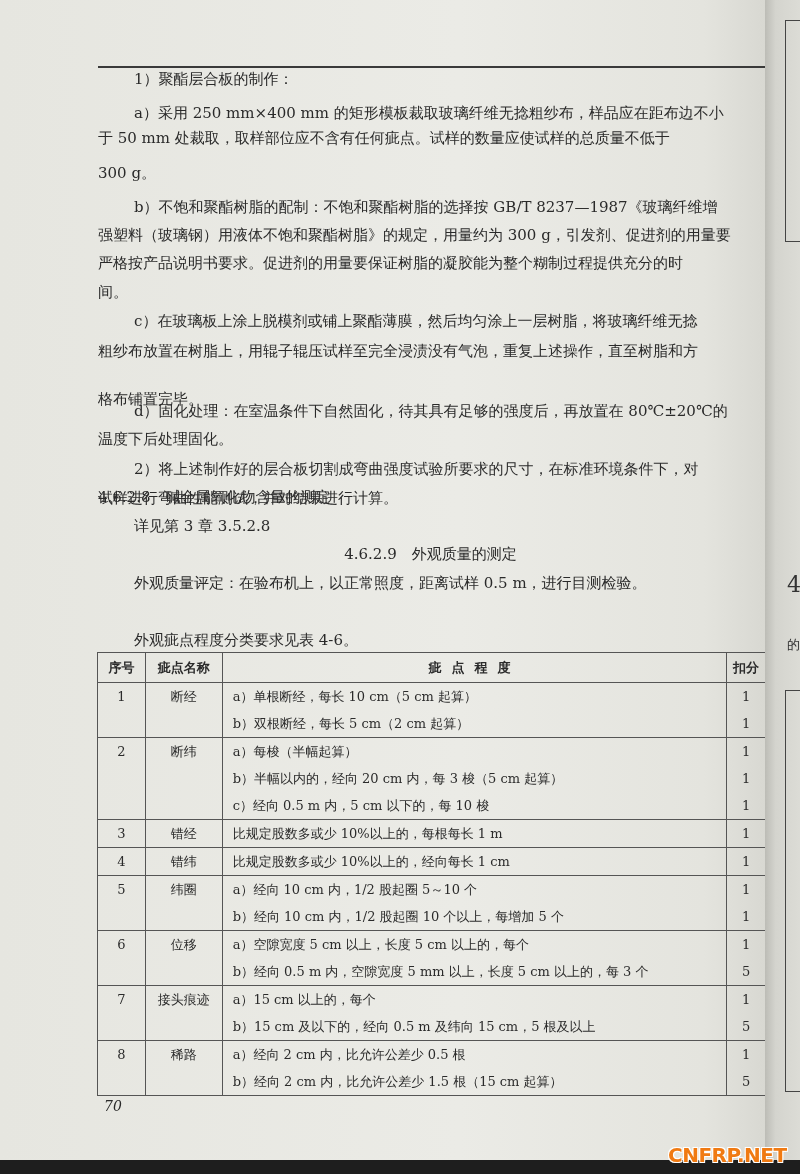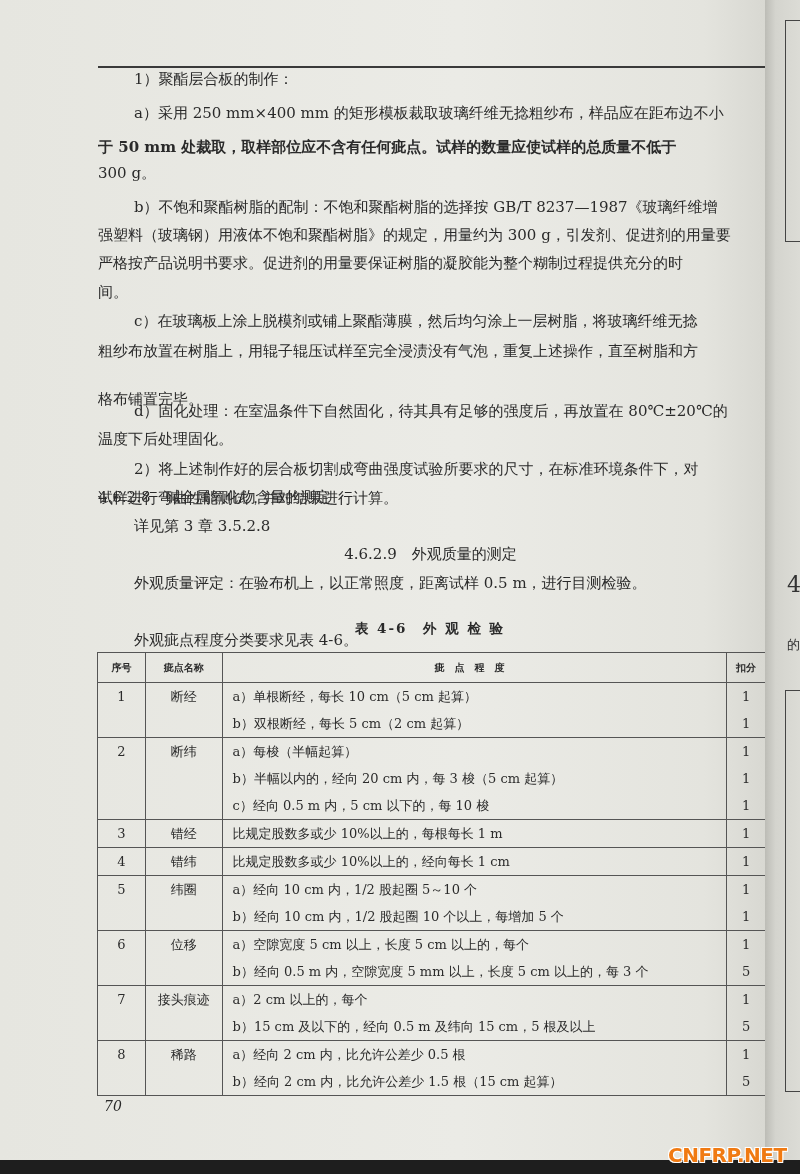--- a/index.html
+++ b/index.html
@@ -44,21 +44,21 @@
     position: absolute; left: 98px; width: 664px; top: 620px; text-align: center;
     font-size: 13.5px; font-weight: bold; letter-spacing: 2px;
   }
   table.grid {
     position: absolute; left: 97px; top: 652px; width: 668px;
     border-collapse: collapse; font-size: 13px; color: #2b2b2b;
   }
   table.grid td, table.grid th {
     border: 1px solid #555; padding: 0; vertical-align: top;
   }
-  table.grid th { height: 29px; font-weight: bold; vertical-align: middle; font-size: 10px; }
+  table.grid th { height: 29px; font-weight: bold; vertical-align: middle; font-size: 13px; }
   table.grid th.c3 { letter-spacing: 10px; }
   .c1 { width: 47px; text-align: center; }
   .c2 { width: 76px; text-align: center; }
   .c3 { width: 504px; }
   .c4 { width: 38px; text-align: center; border-right: none !important; }
   .line { height: 27px; line-height: 27px; white-space: nowrap; }
   .line.pad { padding-left: 10px; }
   .cell-top { padding-top: 6px; padding-bottom: 4px; }
   .page-number { position: absolute; left: 104px; top: 1098px; font-size: 14px; font-style: italic; }
   .watermark {
@@ -69,41 +69,40 @@
 </style>
 </head>
 <body>
 
 <div class="page">
   <div class="rule"></div>
 
   <div id="paras">
       <div class="para ind" style="top: 64px;">1）聚酯层合板的制作：</div>
       <div class="para ind" style="top: 98px;">a）采用 250 mm×400 mm 的矩形模板裁取玻璃纤维无捻粗纱布，样品应在距布边不小</div>
-      <div class="para" style="top: 132px; font-weight: bold;">于 50 mm 处裁取，取样部位应不含有任何疵点。试样的数量应使试样的总质量不低于</div>
+      <div class="para" style="top: 123px;">于 50 mm 处裁取，取样部位应不含有任何疵点。试样的数量应使试样的总质量不低于</div>
       <div class="para" style="top: 158px;">300 g。</div>
       <div class="para ind" style="top: 192px;">b）不饱和聚酯树脂的配制：不饱和聚酯树脂的选择按 GB/T 8237—1987《玻璃纤维增</div>
       <div class="para" style="top: 220px;">强塑料（玻璃钢）用液体不饱和聚酯树脂》的规定，用量约为 300 g，引发剂、促进剂的用量要</div>
       <div class="para" style="top: 248px;">严格按产品说明书要求。促进剂的用量要保证树脂的凝胶能为整个糊制过程提供充分的时</div>
       <div class="para" style="top: 277px;">间。</div>
       <div class="para ind" style="top: 306px;">c）在玻璃板上涂上脱模剂或铺上聚酯薄膜，然后均匀涂上一层树脂，将玻璃纤维无捻</div>
       <div class="para" style="top: 336px;">粗纱布放置在树脂上，用辊子辊压试样至完全浸渍没有气泡，重复上述操作，直至树脂和方</div>
       <div class="para" style="top: 384px;">格布铺置完毕。</div>
       <div class="para ind" style="top: 396px;">d）固化处理：在室温条件下自然固化，待其具有足够的强度后，再放置在 80℃±20℃的</div>
       <div class="para" style="top: 424px;">温度下后处理固化。</div>
       <div class="para ind" style="top: 454px;">2）将上述制作好的层合板切割成弯曲强度试验所要求的尺寸，在标准环境条件下，对</div>
       <div class="para" style="top: 483px;">试样进行弯曲性能测试，并对结果进行计算。</div>
       <div class="para" style="top: 482px;">4.6.2.8　碱金属氧化物含量的测定</div>
       <div class="para ind" style="top: 511px;">详见第 3 章 3.5.2.8</div>
       <div class="para" style="top: 539px; text-align: center;">4.6.2.9　外观质量的测定</div>
       <div class="para ind" style="top: 568px;">外观质量评定：在验布机上，以正常照度，距离试样 0.5 m，进行目测检验。</div>
       <div class="para ind" style="top: 596px; margin-top: 29px;">外观疵点程度分类要求见表 4-6。</div>
     </div>
 
-  <div class="tbl-caption">表 4-6　外 观 检 验</div>
 
   <table class="grid">
     <thead>
       <tr>
         <th class="c1">序号</th>
         <th class="c2">疵点名称</th>
         <th class="c3">疵点程度</th>
         <th class="c4">扣分</th>
       </tr>
     </thead>
@@ -203,21 +202,21 @@
           </td>
         </tr>
         <tr>
           <td class="c1 cell-top">
             <div class="line">7</div>
           </td>
           <td class="c2 cell-top">
             <div class="line">接头痕迹</div>
           </td>
           <td class="c3 cell-top">
-            <div class="line pad">a）2 cm 以上的，每个</div>
+            <div class="line pad">a）15 cm 以上的，每个</div>
             <div class="line pad">b）15 cm 及以下的，经向 0.5 m 及纬向 15 cm，5 根及以上</div>
           </td>
           <td class="c4 cell-top">
             <div class="line">1</div>
             <div class="line">5</div>
           </td>
         </tr>
         <tr>
           <td class="c1 cell-top">
             <div class="line">8</div>

